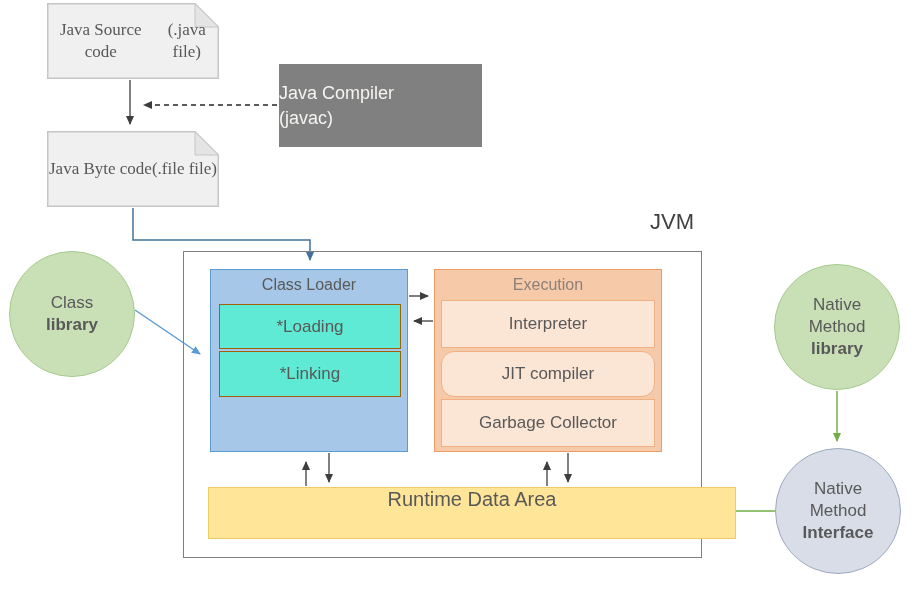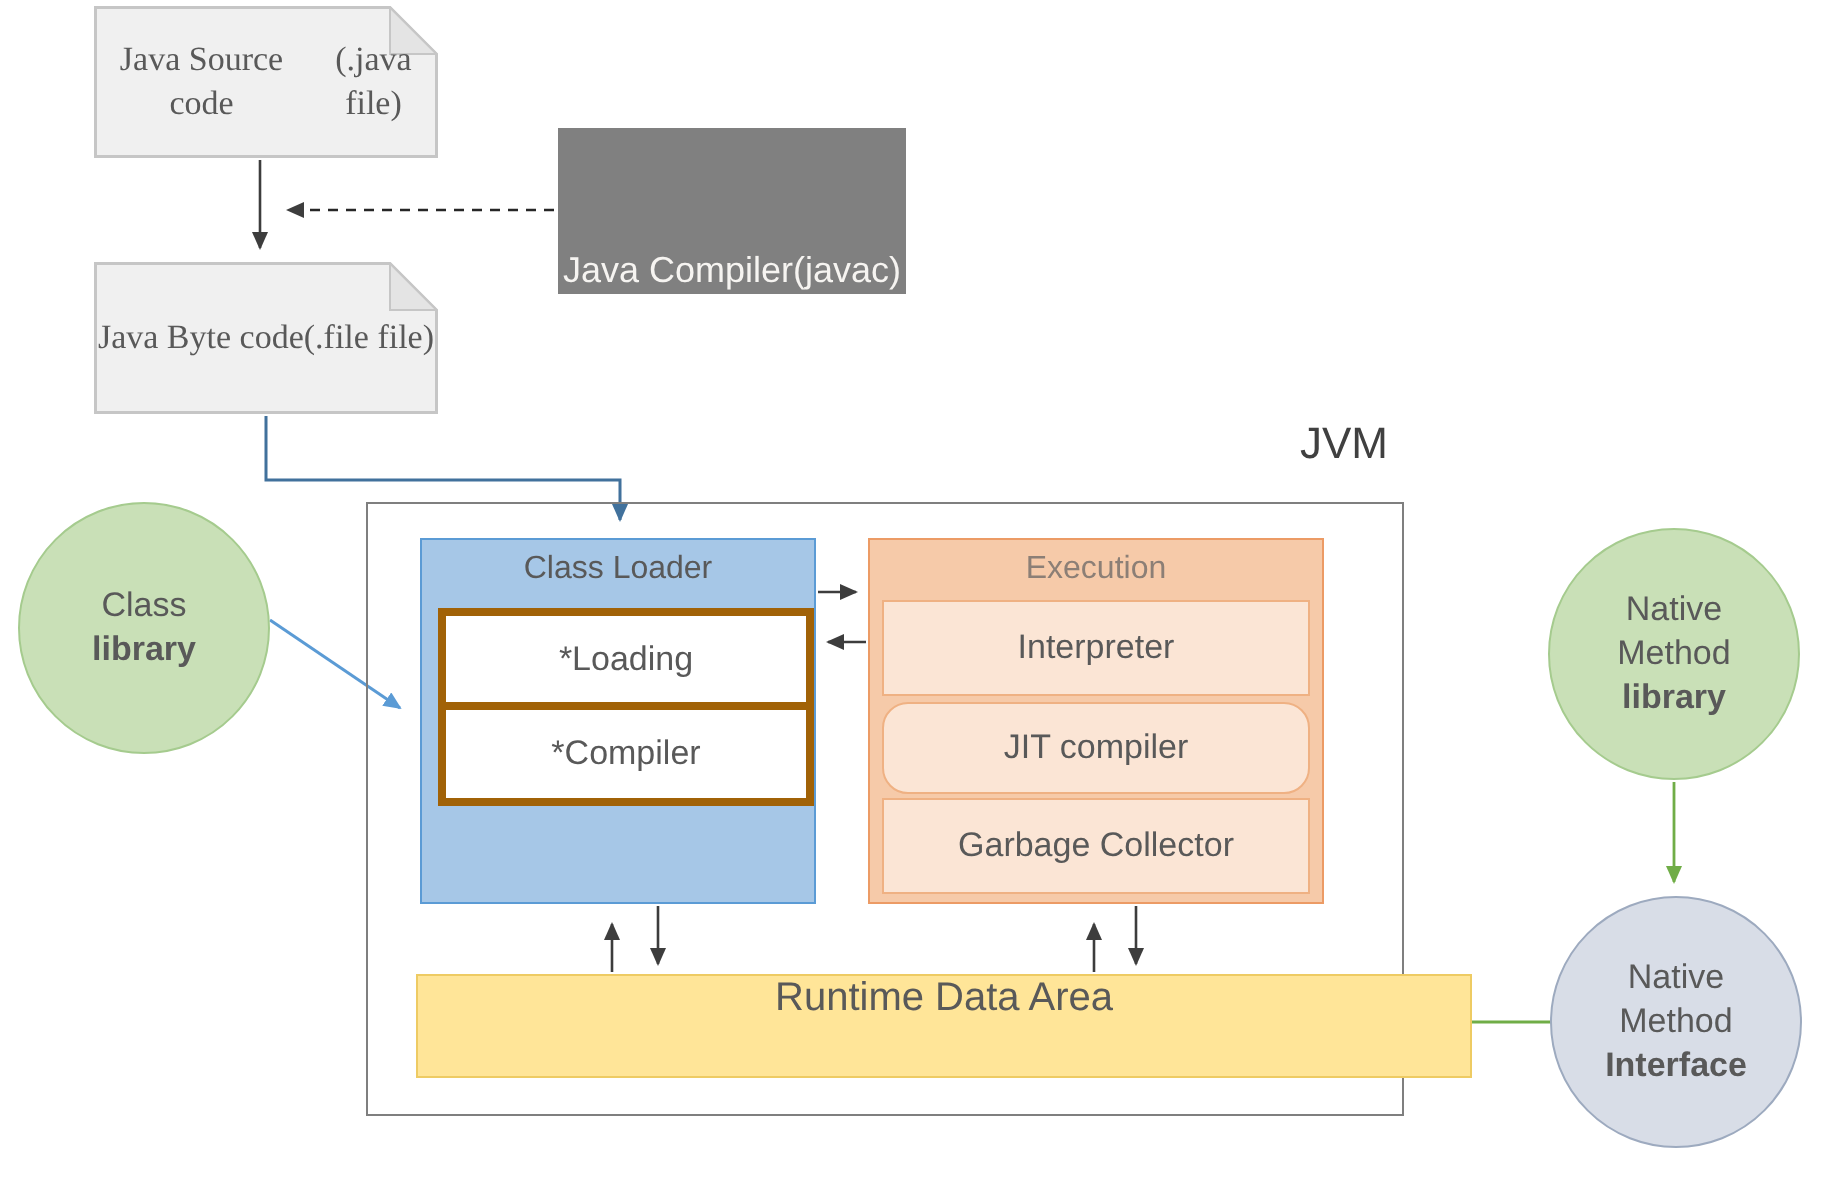--- a/index.html
+++ b/index.html
@@ -13,34 +13,34 @@
   
   .doc{width:172px;height:76px;}
   .doc-text{
     position:absolute;inset:0;display:flex;
     justify-content:center;align-items:center;
     color:#595959;font-size:17px;line-height:1.32;text-align:center;font-family:Liberation Serif, serif;
   }
 
   
   .compiler{
-    left:279px;top:64px;width:174px;height:83px;background:#808080;
-    display:flex;flex-direction:row;justify-content:center;align-items:flex-end;
+    left:279px;top:64px;width:203px;height:83px;background:#808080;
+    display:flex;flex-direction:column;justify-content:center;align-items:flex-start;
     color:#f6f4f1;font-size:18px;line-height:1.35;text-align:center;
   }
 
   
   .jvm-box{left:183px;top:251px;width:517px;height:305px;border:1.5px solid #7f7f7f;background:transparent;}
   .jvm-label{left:640px;top:209px;width:64px;text-align:center;font-size:22px;color:#404040;}
 
   
   .class-loader{left:210px;top:269px;width:198px;height:183px;background:#a6c7e7;border:1.5px solid #5b9bd5;box-sizing:border-box;}
   .panel-title{position:absolute;left:0;right:0;top:6px;text-align:center;font-size:16px;color:#595959;}
   .cl-item{
-    position:absolute;left:8px;width:180px;background:#ffffff;border:4px solid #a16207;
+    position:absolute;left:8px;width:180px;background:#5eead4;border:1px solid #a16207;
     display:flex;justify-content:center;align-items:center;font-size:17px;color:#595959;
   }
   .cl-item.i0{top:34px;height:43px;}
   .cl-item.i1{top:81px;height:44px;}
   .cl-item.i2{top:129px;height:45px;}
 
   
   .execution{left:434px;top:269px;width:228px;height:183px;background:#f6caa9;border:1.5px solid #ec9b65;box-sizing:border-box;}
   .execution .panel-title{color:#8c7f76;}
   .ex-item{
@@ -130,21 +130,21 @@
       <span>(.file file)</span>
     </div>
   </div>
 
   <div class="abs jvm-label">JVM</div>
   <div class="abs jvm-box"></div>
 
   <div class="abs class-loader">
     <div class="panel-title">Class Loader</div>
     <div class="cl-item i0">*Loading</div>
-    <div class="cl-item i1">*Compiler</div>
+    <div class="cl-item i1">*Linking</div>
   </div>
 
   <div class="abs execution">
     <div class="panel-title">Execution</div>
     <div class="ex-item i0">Interpreter</div>
     <div class="ex-item i1">JIT compiler</div>
     <div class="ex-item i2">Garbage Collector</div>
   </div>
 
   <div class="abs runtime">

